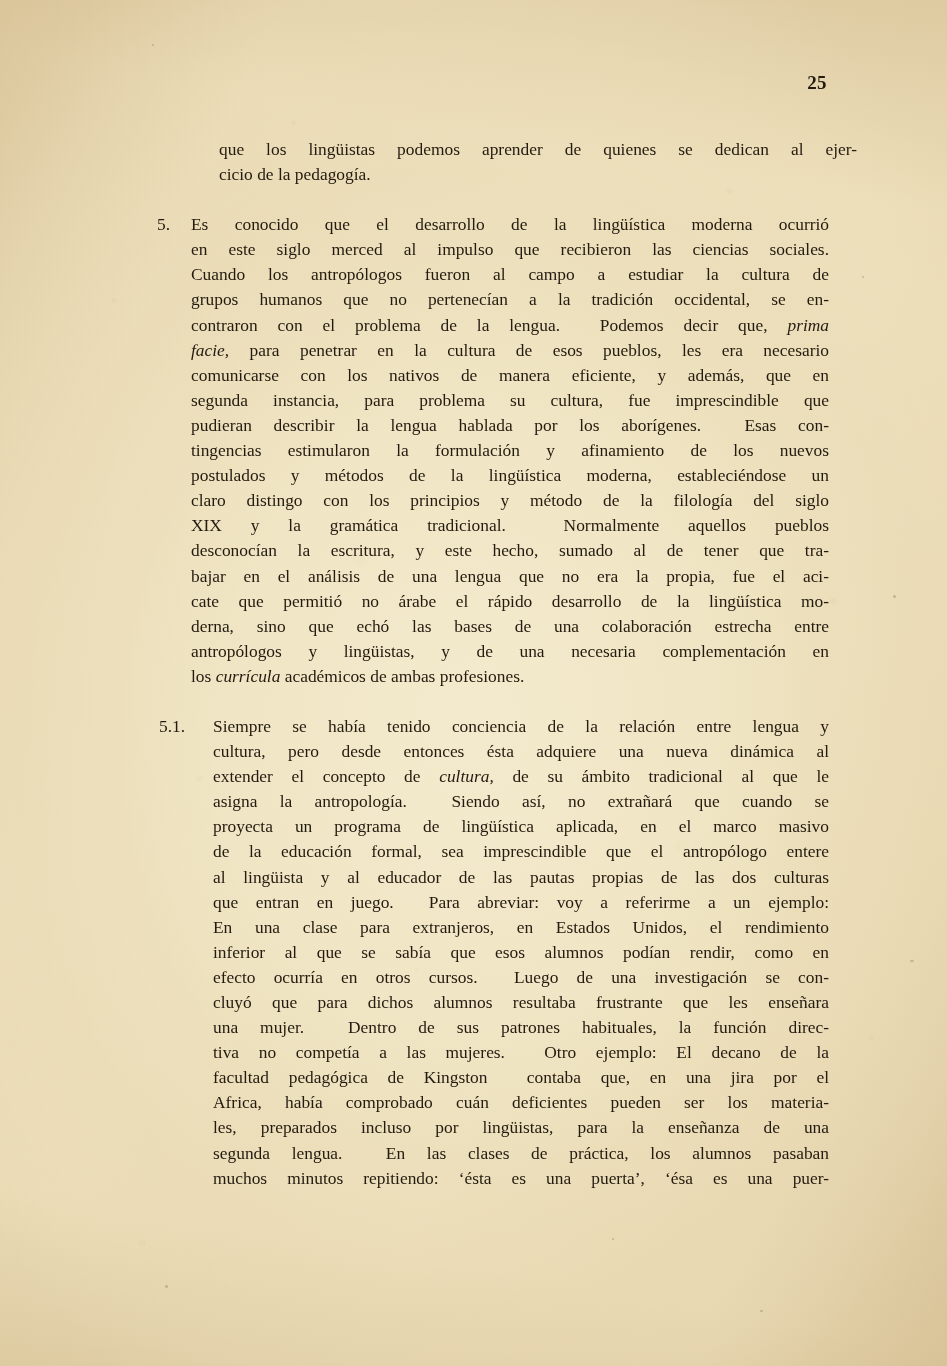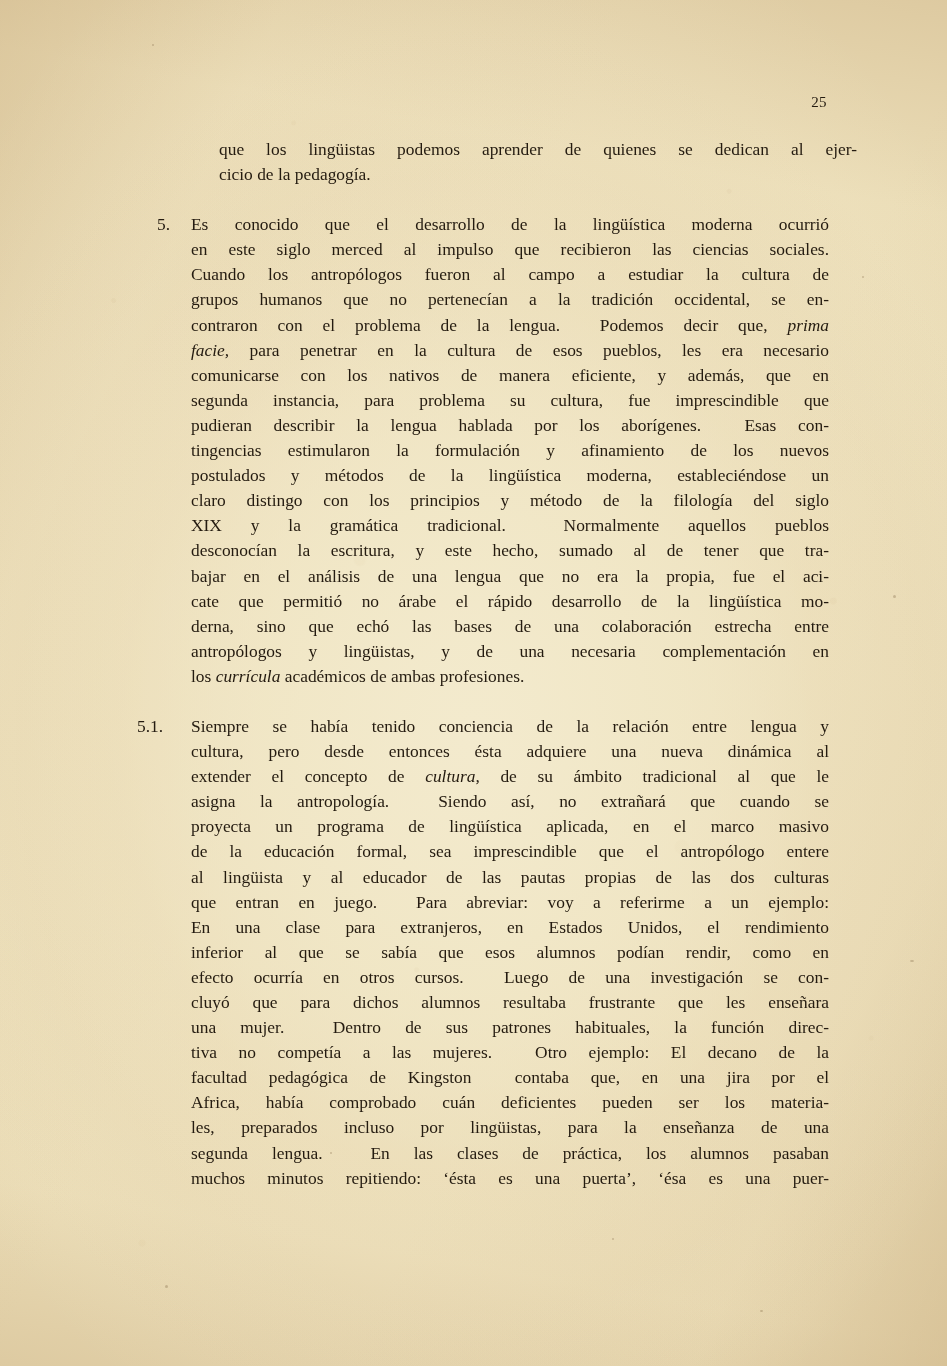--- a/index.html
+++ b/index.html
@@ -79,24 +79,24 @@
   #specks i {
     position: absolute;
     display: block;
     background: rgba(120,96,62,0.32);
     border-radius: 50%;
   }
 
   
   #folio {
     position: absolute;
-    top: 94px;
+    top: 72px;
     right: 120px;
-    font-size: 15px;
-    font-weight: 400;
+    font-size: 19px;
+    font-weight: 700;
     letter-spacing: .4px;
     color: #241c12;
   }
 
   
   #textblock {
     position: absolute;
     left: 137px;
     top: 137px;
     width: 692px;
@@ -136,21 +136,21 @@
   em { font-style: italic; font-family: Liberation Serif, serif; }
 
   
   #p-intro { margin-left: 82px; width: 638px; justify-content: flex-end; }
   #p-intro .body { width: 100%; }
 
   #p-5   { margin-top: 25px; }
   #p-5 .marker { width: 34px; margin-left: 20px; }
   #p-5 .body   { width: 638px; }
 
-  #p-51  { margin-top: 25px; }
+  #p-51  { margin-top: 25px; margin-left: 22px; }
   #p-51 .marker { width: 54px; margin-left: 0px; }
   #p-51 .body   { width: 638px; }
 
   
   #textblock { text-rendering: optimizeLegibility; }
 </style>
 </head>
 <body>
 
 <div id="page" style="background-color: rgb(236, 223, 186);">

